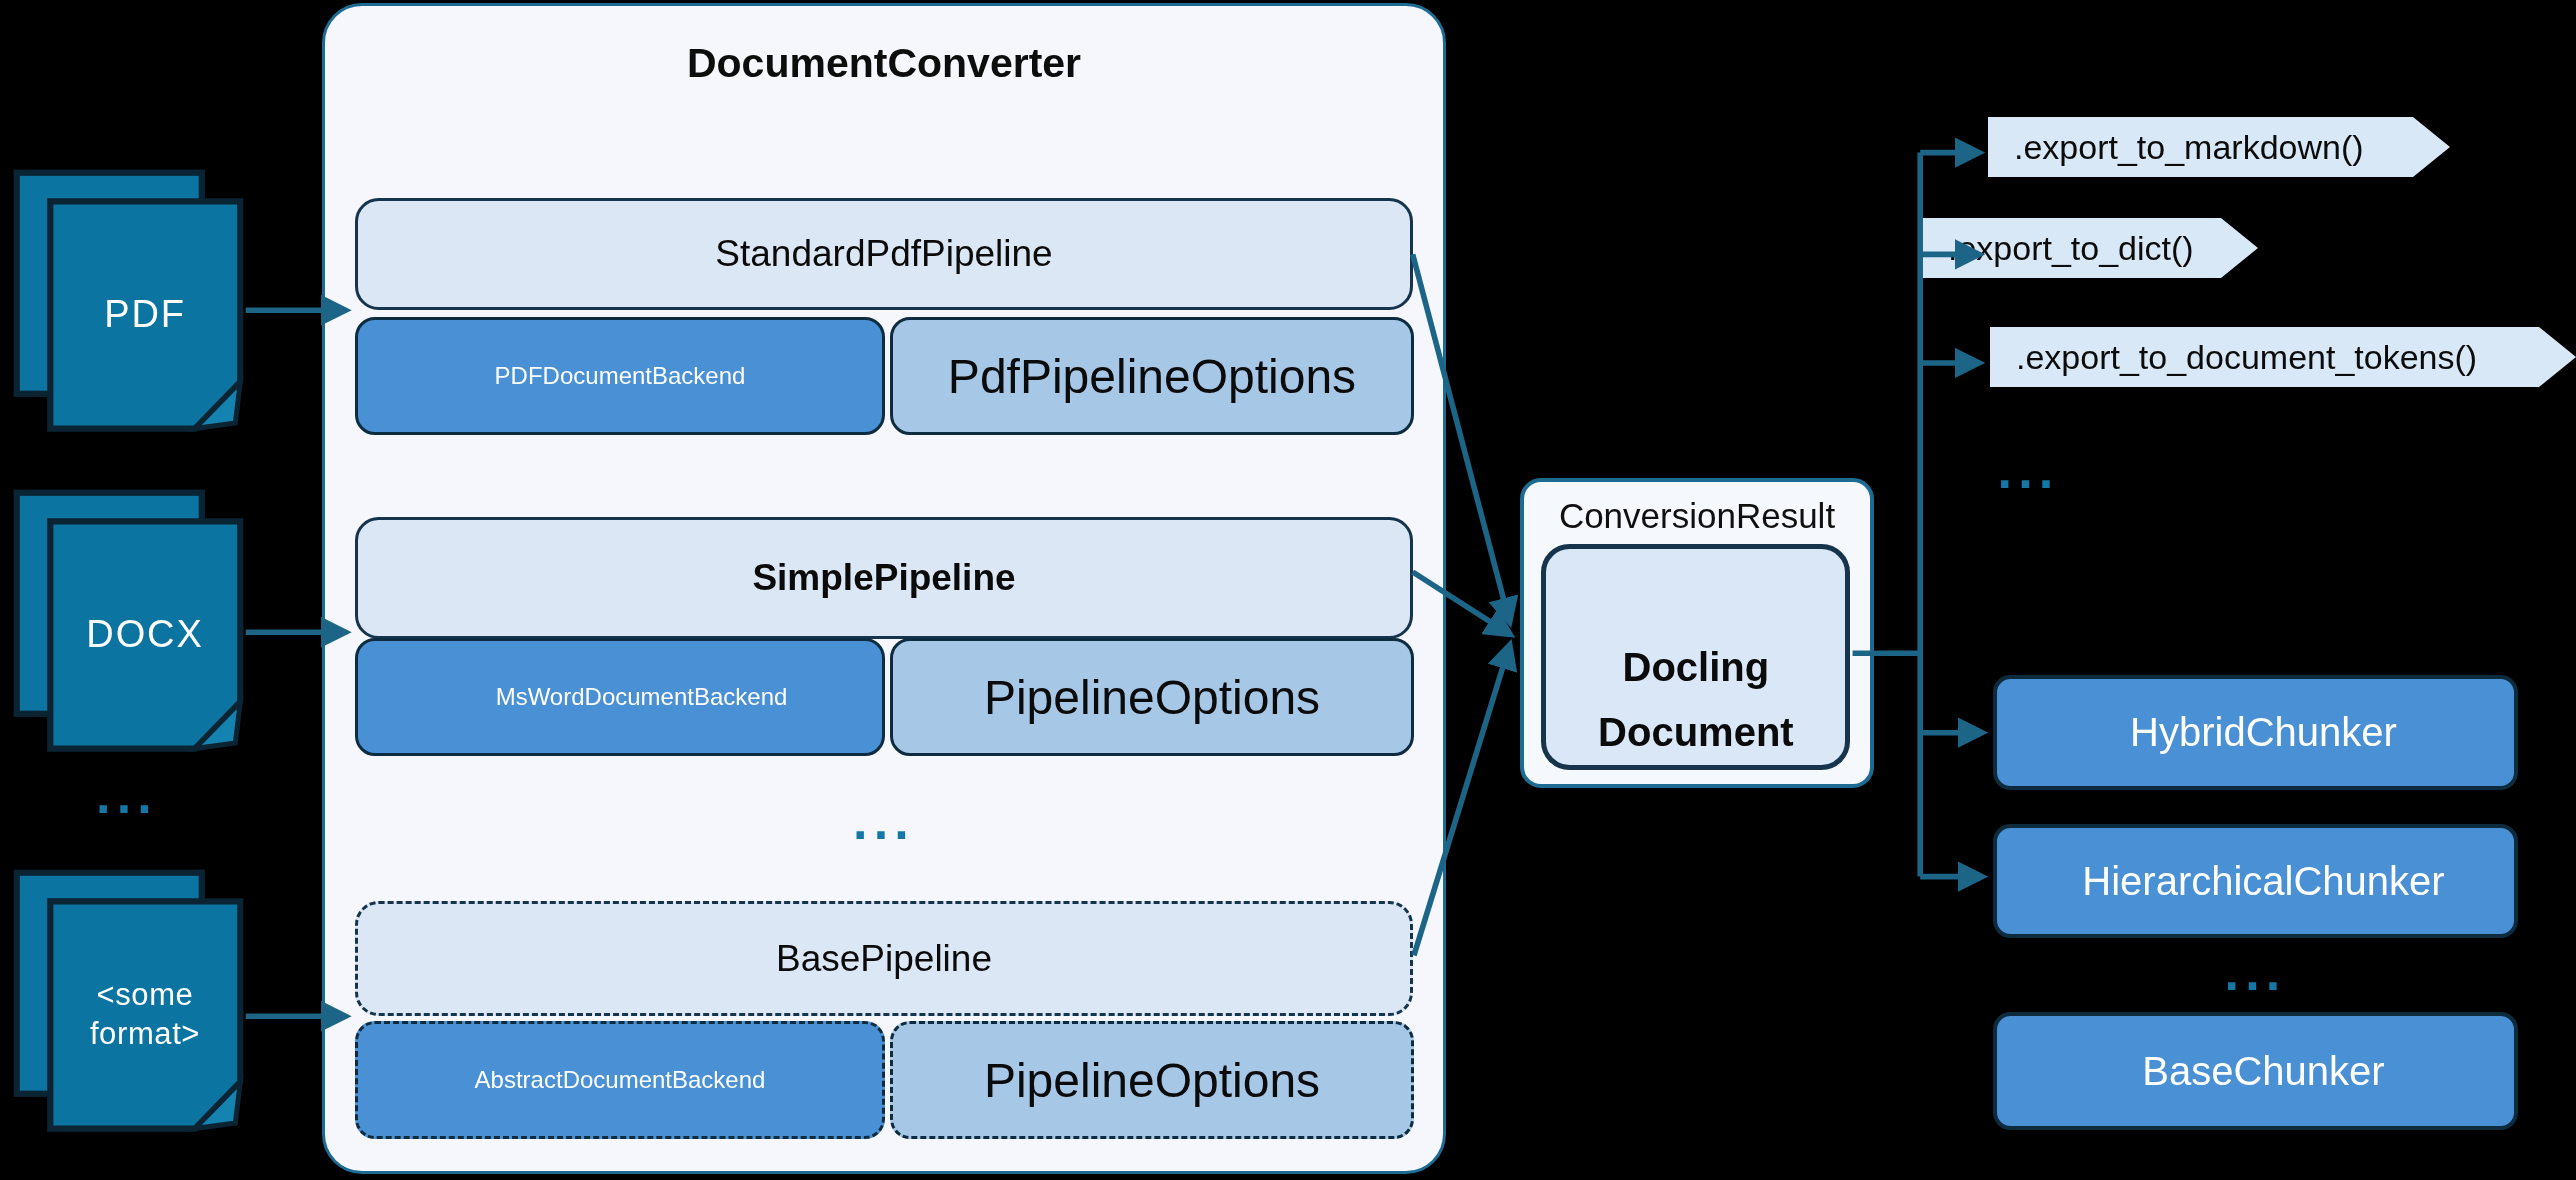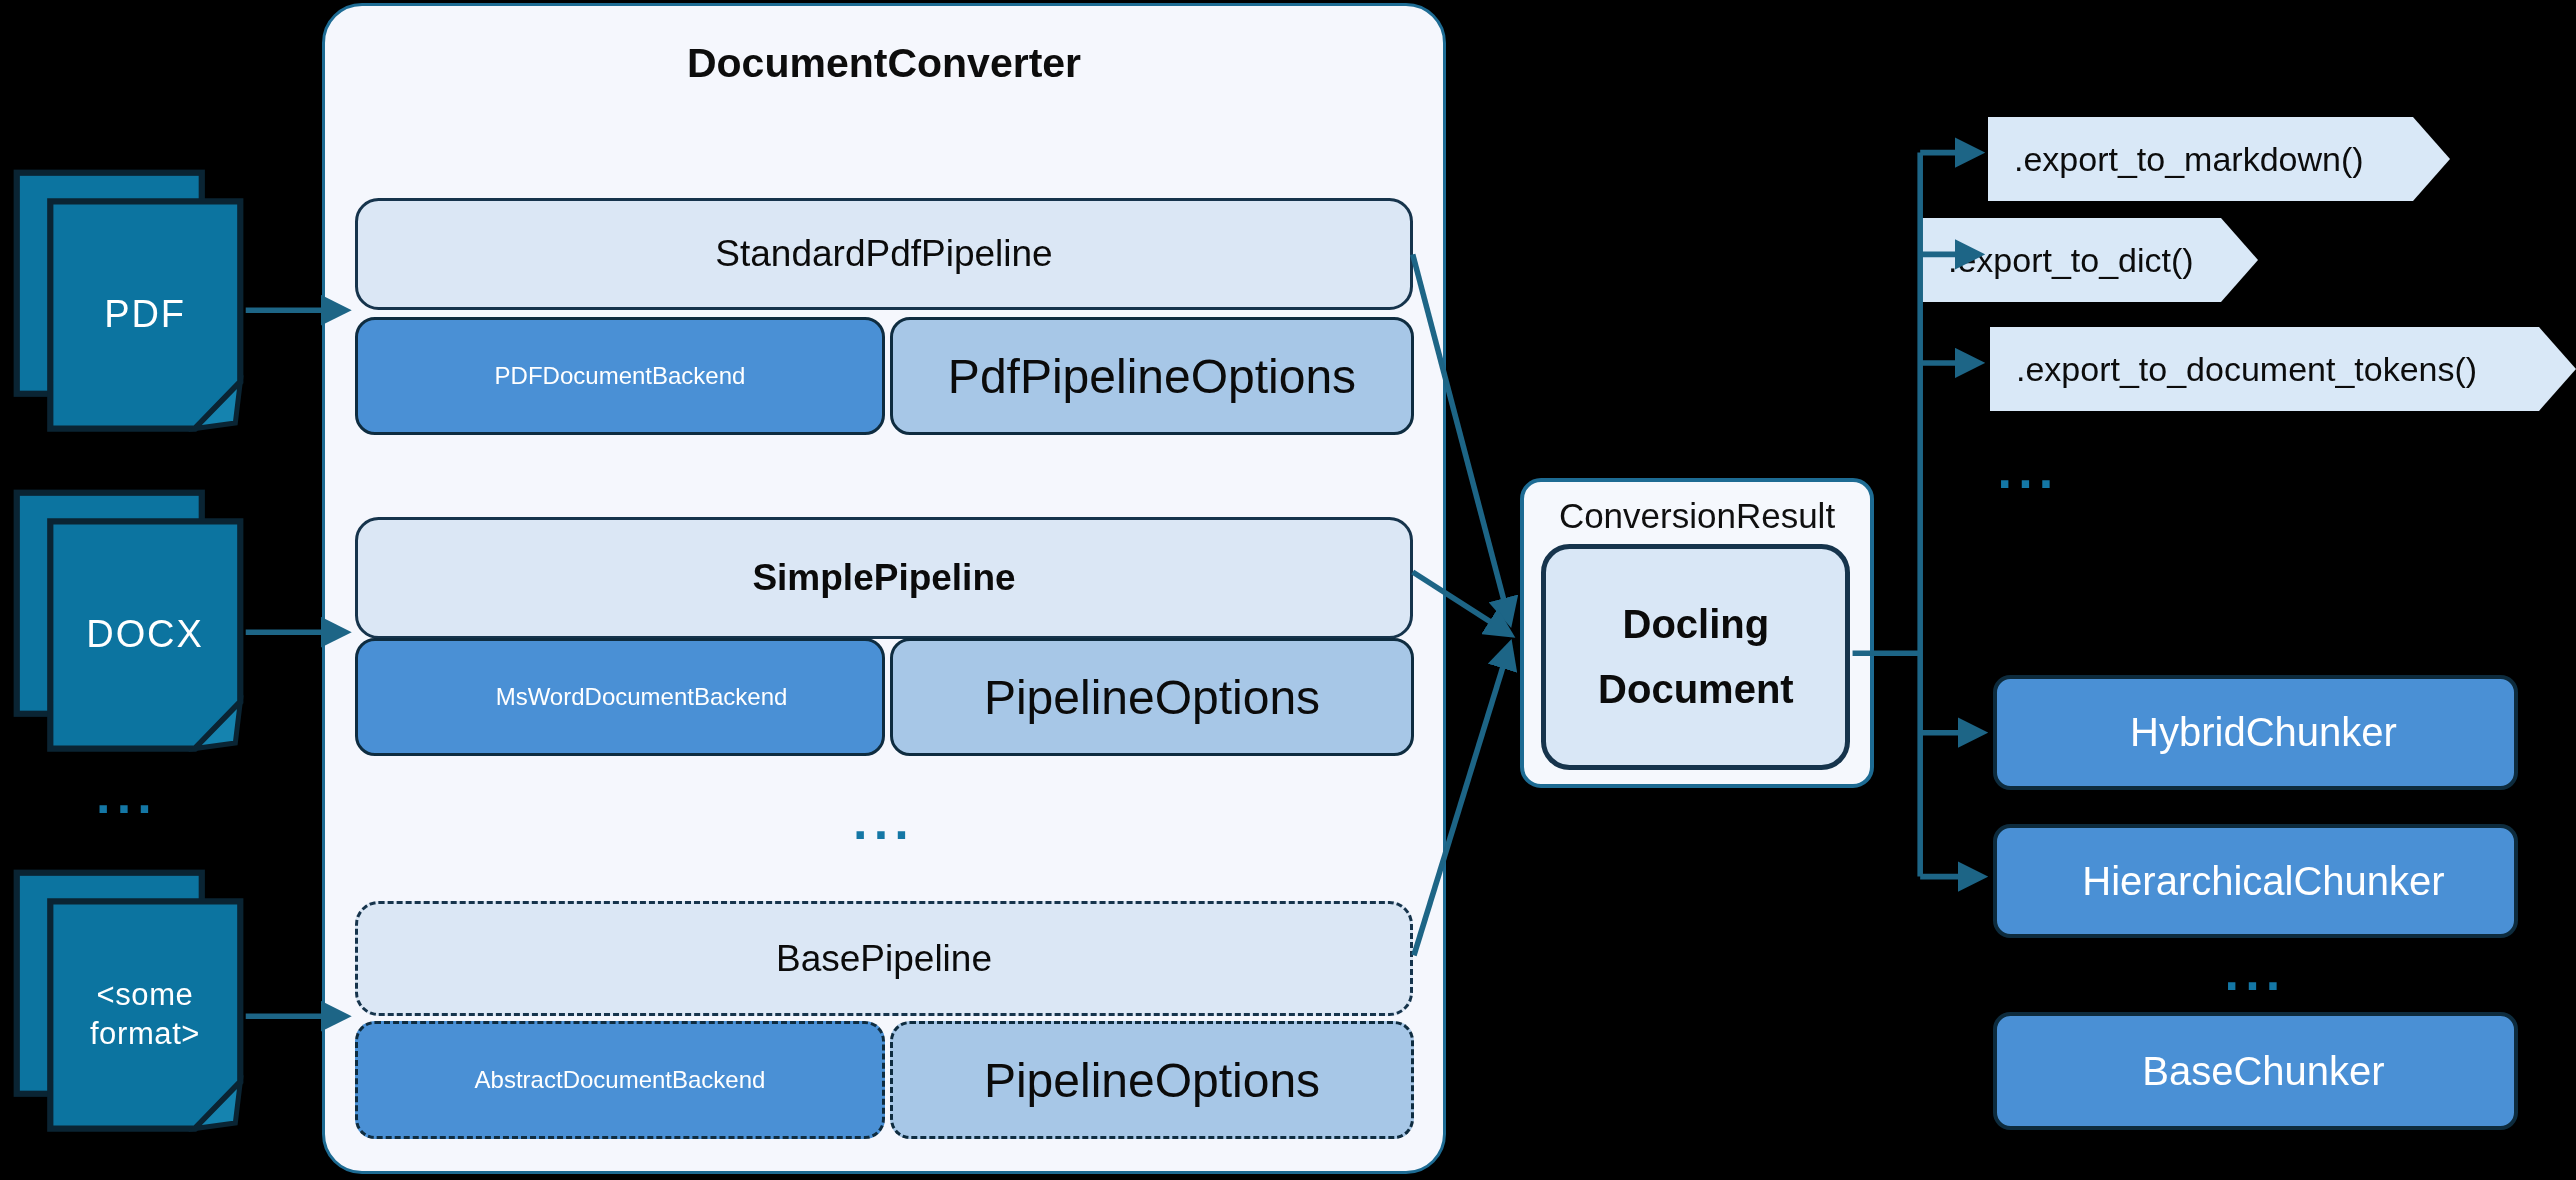--- a/index.html
+++ b/index.html
@@ -56,26 +56,26 @@
     background:#F5F8FD;border:4.3px solid #1D6B93;border-radius:21px;
     box-sizing:border-box;
   }
   .conv-label{
     position:absolute;left:0;top:13.6px;width:100%;text-align:center;
     font-size:35px;color:#101010;
   }
   .docling-doc{
     position:absolute;left:17.4px;top:62px;width:309px;height:226px;
     background:#D9E7F6;border:5px solid #16344C;border-radius:28.5px;
-    box-sizing:border-box;display:flex;flex-direction:column;align-items:center;justify-content:center;
+    box-sizing:border-box;display:flex;flex-direction:column;align-items:center;justify-content:flex-end;
     font-size:40px;font-weight:bold;color:#0b0b0b;line-height:1.62;
   }
   
   .tag{
-    position:absolute;height:84px;background:#D9E8F7;
+    position:absolute;height:60px;background:#D9E8F7;
     display:flex;align-items:center;padding-left:26px;
     font-size:34px;color:#0c0c0c;box-sizing:border-box;
     clip-path:polygon(0 0, calc(100% - 37px) 0, 100% 50%, calc(100% - 37px) 100%, 0 100%);
   }
   
   .chunker{
     position:absolute;left:1993px;width:525px;
     background:#4A90D5;border:4.3px solid #0D2B3D;border-radius:17.4px;
     box-sizing:border-box;display:flex;align-items:center;justify-content:center;
     font-size:40px;color:#fff;padding-left:16px;

